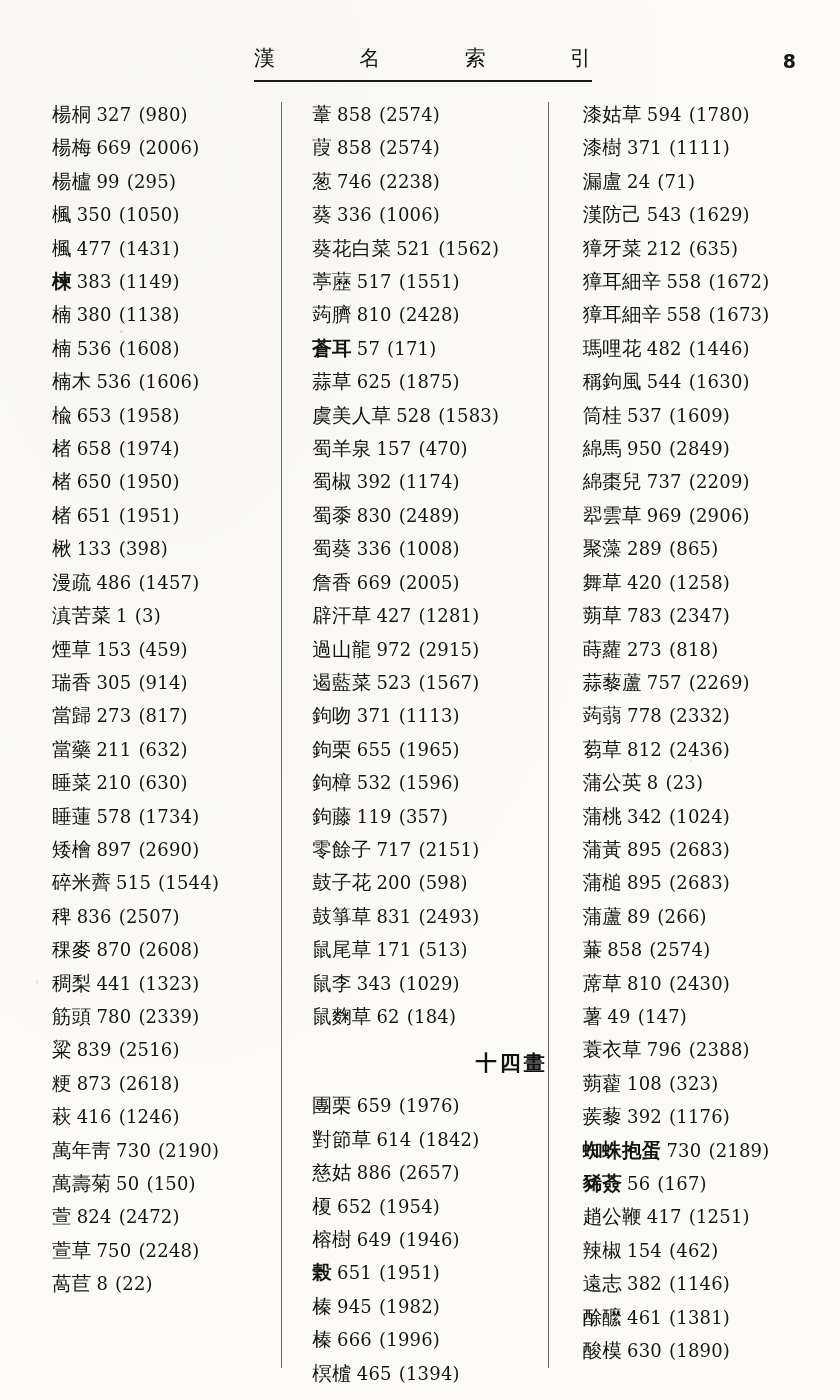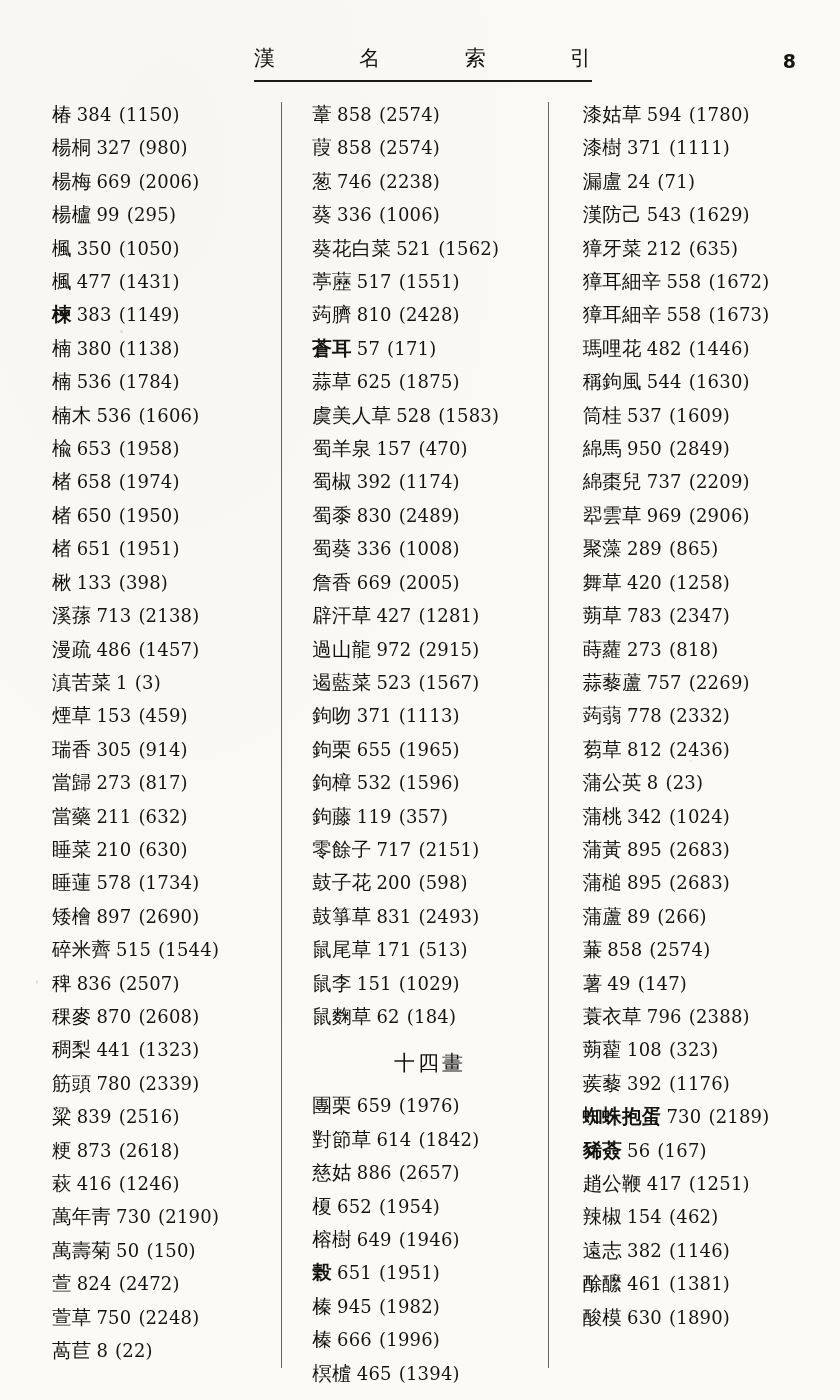--- a/index.html
+++ b/index.html
@@ -93,22 +93,22 @@
     font-size: 18px;
     padding-left: 5px;
   }
   .entry .ref {
     font-family: "DejaVu Serif", serif;
     font-size: 18px;
     padding-left: 7px;
   }
   .section-head {
     font-size: 21px;
-    font-weight: normal;
-    text-align: center;
+    font-weight: bold;
+    text-align: right;
     margin: 16px 0 12px 0;
     letter-spacing: 3px;
     color: #111;
   }
   .bold-entry .term { font-weight: bold; }
   
   .speck {
     position: absolute;
     background: rgba(120,115,100,0.20);
     border-radius: 50%;
@@ -126,36 +126,34 @@
       <span>名</span>
       <span>索</span>
       <span>引</span>
     </div>
     <div class="header-rule"></div>
     <div class="page-number">8</div>
   </div>
 
   <div class="columns">
     <div class="col col-1">
-        <div class="entry"><span class="term">椿</span><span class="num">384</span><span class="ref">(1150)</span></div>
         <div class="entry"><span class="term">楊桐</span><span class="num">327</span><span class="ref">(980)</span></div>
         <div class="entry"><span class="term">楊梅</span><span class="num">669</span><span class="ref">(2006)</span></div>
         <div class="entry"><span class="term">楊櫨</span><span class="num">99</span><span class="ref">(295)</span></div>
         <div class="entry"><span class="term">楓</span><span class="num">350</span><span class="ref">(1050)</span></div>
         <div class="entry"><span class="term">楓</span><span class="num">477</span><span class="ref">(1431)</span></div>
         <div class="entry bold-entry"><span class="term">楝</span><span class="num">383</span><span class="ref">(1149)</span></div>
         <div class="entry"><span class="term">楠</span><span class="num">380</span><span class="ref">(1138)</span></div>
-        <div class="entry"><span class="term">楠</span><span class="num">536</span><span class="ref">(1784)</span></div>
+        <div class="entry"><span class="term">楠</span><span class="num">536</span><span class="ref">(1608)</span></div>
         <div class="entry"><span class="term">楠木</span><span class="num">536</span><span class="ref">(1606)</span></div>
         <div class="entry"><span class="term">楡</span><span class="num">653</span><span class="ref">(1958)</span></div>
         <div class="entry"><span class="term">楮</span><span class="num">658</span><span class="ref">(1974)</span></div>
         <div class="entry"><span class="term">楮</span><span class="num">650</span><span class="ref">(1950)</span></div>
         <div class="entry"><span class="term">楮</span><span class="num">651</span><span class="ref">(1951)</span></div>
         <div class="entry"><span class="term">楸</span><span class="num">133</span><span class="ref">(398)</span></div>
-        <div class="entry"><span class="term">溪蓀</span><span class="num">713</span><span class="ref">(2138)</span></div>
         <div class="entry"><span class="term">漫疏</span><span class="num">486</span><span class="ref">(1457)</span></div>
         <div class="entry"><span class="term">滇苦菜</span><span class="num">1</span><span class="ref">(3)</span></div>
         <div class="entry"><span class="term">煙草</span><span class="num">153</span><span class="ref">(459)</span></div>
         <div class="entry"><span class="term">瑞香</span><span class="num">305</span><span class="ref">(914)</span></div>
         <div class="entry"><span class="term">當歸</span><span class="num">273</span><span class="ref">(817)</span></div>
         <div class="entry"><span class="term">當藥</span><span class="num">211</span><span class="ref">(632)</span></div>
         <div class="entry"><span class="term">睡菜</span><span class="num">210</span><span class="ref">(630)</span></div>
         <div class="entry"><span class="term">睡蓮</span><span class="num">578</span><span class="ref">(1734)</span></div>
         <div class="entry"><span class="term">矮檜</span><span class="num">897</span><span class="ref">(2690)</span></div>
         <div class="entry"><span class="term">碎米薺</span><span class="num">515</span><span class="ref">(1544)</span></div>
@@ -193,21 +191,21 @@
         <div class="entry"><span class="term">過山龍</span><span class="num">972</span><span class="ref">(2915)</span></div>
         <div class="entry"><span class="term">遏藍菜</span><span class="num">523</span><span class="ref">(1567)</span></div>
         <div class="entry"><span class="term">鉤吻</span><span class="num">371</span><span class="ref">(1113)</span></div>
         <div class="entry"><span class="term">鉤栗</span><span class="num">655</span><span class="ref">(1965)</span></div>
         <div class="entry"><span class="term">鉤樟</span><span class="num">532</span><span class="ref">(1596)</span></div>
         <div class="entry"><span class="term">鉤藤</span><span class="num">119</span><span class="ref">(357)</span></div>
         <div class="entry"><span class="term">零餘子</span><span class="num">717</span><span class="ref">(2151)</span></div>
         <div class="entry"><span class="term">鼓子花</span><span class="num">200</span><span class="ref">(598)</span></div>
         <div class="entry"><span class="term">鼓箏草</span><span class="num">831</span><span class="ref">(2493)</span></div>
         <div class="entry"><span class="term">鼠尾草</span><span class="num">171</span><span class="ref">(513)</span></div>
-        <div class="entry"><span class="term">鼠李</span><span class="num">151</span><span class="ref">(1029)</span></div>
+        <div class="entry"><span class="term">鼠李</span><span class="num">343</span><span class="ref">(1029)</span></div>
         <div class="entry"><span class="term">鼠麴草</span><span class="num">62</span><span class="ref">(184)</span></div>
         <div class="section-head">十四畫</div>
         <div class="entry"><span class="term">團栗</span><span class="num">659</span><span class="ref">(1976)</span></div>
         <div class="entry"><span class="term">對節草</span><span class="num">614</span><span class="ref">(1842)</span></div>
         <div class="entry"><span class="term">慈姑</span><span class="num">886</span><span class="ref">(2657)</span></div>
         <div class="entry"><span class="term">榎</span><span class="num">652</span><span class="ref">(1954)</span></div>
         <div class="entry"><span class="term">榕樹</span><span class="num">649</span><span class="ref">(1946)</span></div>
         <div class="entry bold-entry"><span class="term">榖</span><span class="num">651</span><span class="ref">(1951)</span></div>
         <div class="entry"><span class="term">榛</span><span class="num">945</span><span class="ref">(1982)</span></div>
         <div class="entry"><span class="term">榛</span><span class="num">666</span><span class="ref">(1996)</span></div>
@@ -234,20 +232,21 @@
         <div class="entry"><span class="term">蒔蘿</span><span class="num">273</span><span class="ref">(818)</span></div>
         <div class="entry"><span class="term">蒜藜蘆</span><span class="num">757</span><span class="ref">(2269)</span></div>
         <div class="entry"><span class="term">蒟蒻</span><span class="num">778</span><span class="ref">(2332)</span></div>
         <div class="entry"><span class="term">蒭草</span><span class="num">812</span><span class="ref">(2436)</span></div>
         <div class="entry"><span class="term">蒲公英</span><span class="num">8</span><span class="ref">(23)</span></div>
         <div class="entry"><span class="term">蒲桃</span><span class="num">342</span><span class="ref">(1024)</span></div>
         <div class="entry"><span class="term">蒲黃</span><span class="num">895</span><span class="ref">(2683)</span></div>
         <div class="entry"><span class="term">蒲槌</span><span class="num">895</span><span class="ref">(2683)</span></div>
         <div class="entry"><span class="term">蒲蘆</span><span class="num">89</span><span class="ref">(266)</span></div>
         <div class="entry"><span class="term">蒹</span><span class="num">858</span><span class="ref">(2574)</span></div>
+        <div class="entry"><span class="term">蓆草</span><span class="num">810</span><span class="ref">(2430)</span></div>
         <div class="entry"><span class="term">薯</span><span class="num">49</span><span class="ref">(147)</span></div>
         <div class="entry"><span class="term">蓑衣草</span><span class="num">796</span><span class="ref">(2388)</span></div>
         <div class="entry"><span class="term">蒴藋</span><span class="num">108</span><span class="ref">(323)</span></div>
         <div class="entry"><span class="term">蒺藜</span><span class="num">392</span><span class="ref">(1176)</span></div>
         <div class="entry bold-entry"><span class="term">蜘蛛抱蛋</span><span class="num">730</span><span class="ref">(2189)</span></div>
         <div class="entry bold-entry"><span class="term">豨薟</span><span class="num">56</span><span class="ref">(167)</span></div>
         <div class="entry"><span class="term">趙公鞭</span><span class="num">417</span><span class="ref">(1251)</span></div>
         <div class="entry"><span class="term">辣椒</span><span class="num">154</span><span class="ref">(462)</span></div>
         <div class="entry"><span class="term">遠志</span><span class="num">382</span><span class="ref">(1146)</span></div>
         <div class="entry"><span class="term">酴醿</span><span class="num">461</span><span class="ref">(1381)</span></div>

